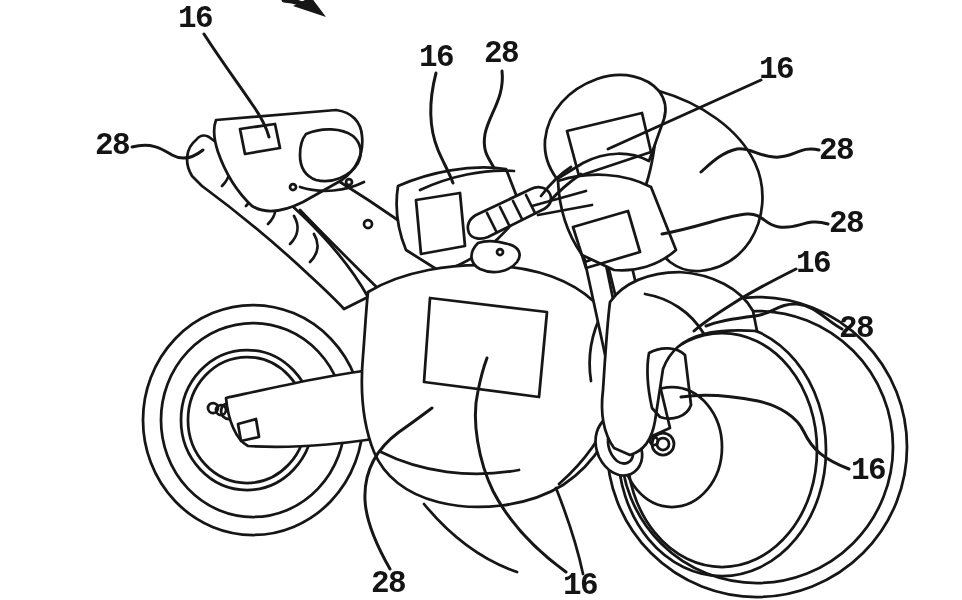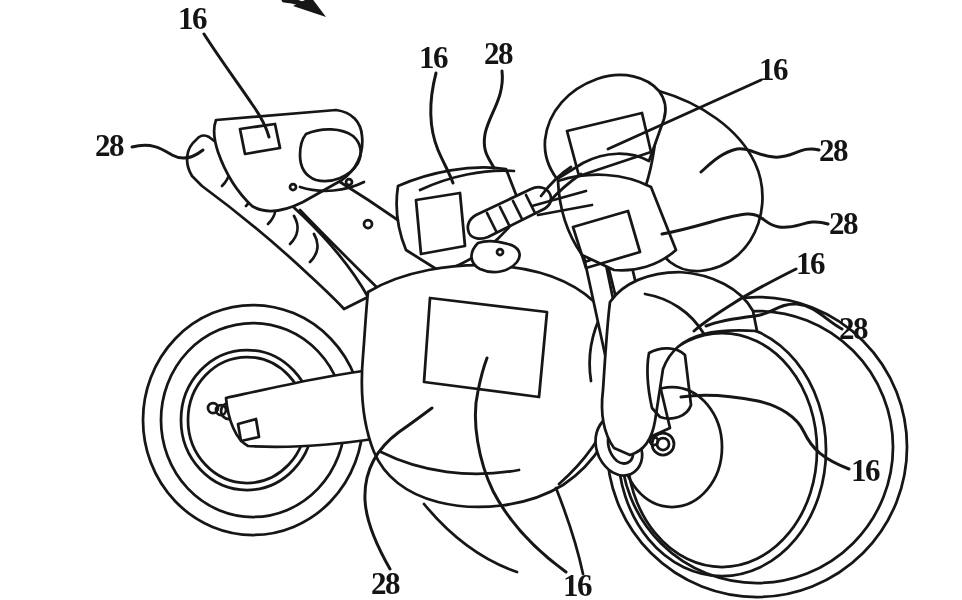--- a/index.html
+++ b/index.html
@@ -1,18 +1,18 @@
 <!DOCTYPE html>
 <html><head>
 <meta charset="utf-8">
 <style>
   html,body{margin:0;padding:0;background:#e8e8e8;}
   .stage{
     position:relative;width:962px;height:600px;background:#ffffff;
-    overflow:hidden;font-family:Liberation Serif, serif;
+    overflow:hidden;font-family:Liberation Mono, monospace;
   }
   .stage svg{position:absolute;left:0;top:0;}
   .ref-label{
     position:absolute;z-index:5;font-weight:700;font-size:31px;line-height:1;
     color:#141414;letter-spacing:-1.5px;user-select:none;
   }
 </style>
 </head>
 <body>
 

